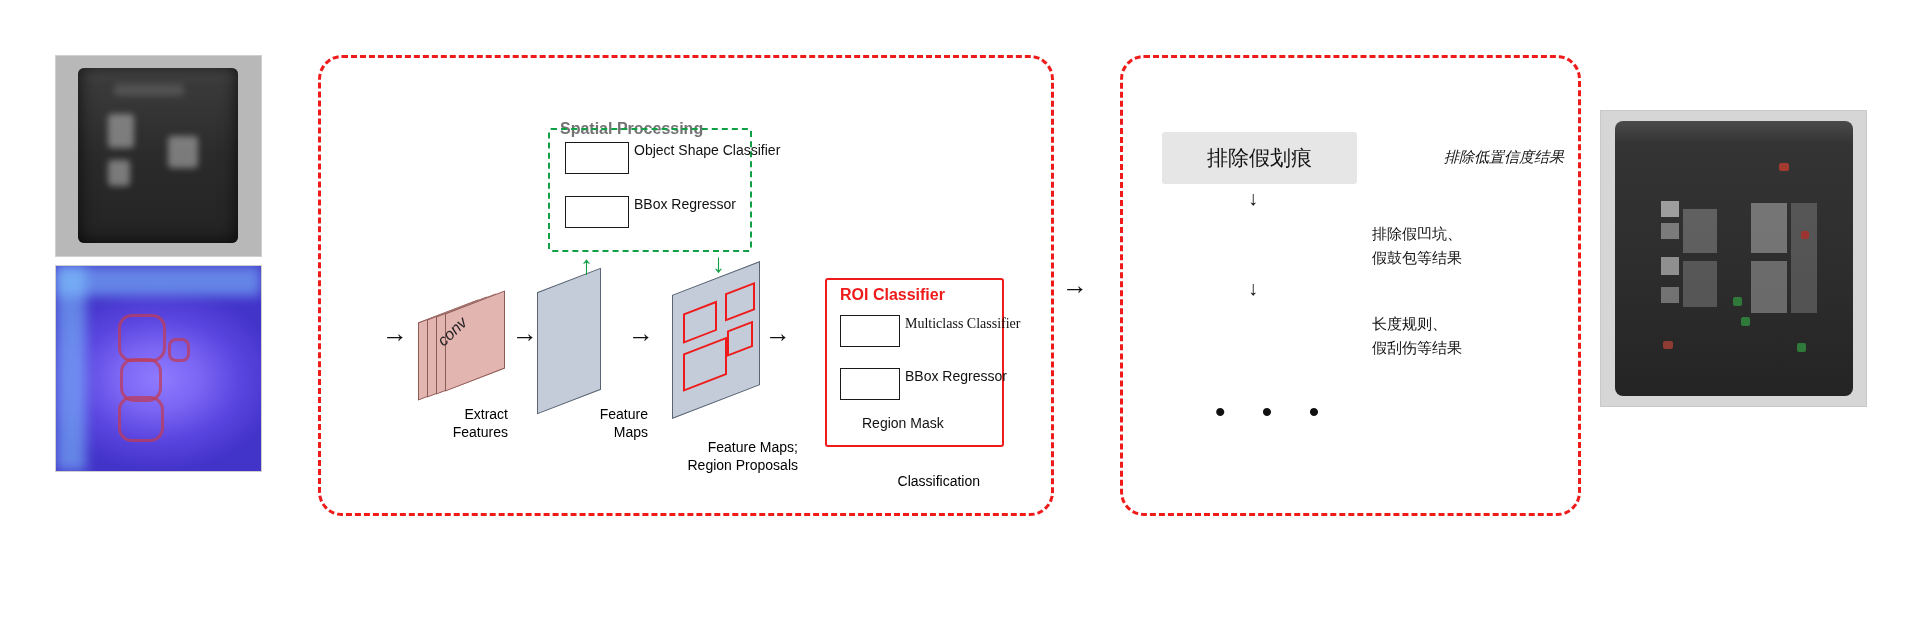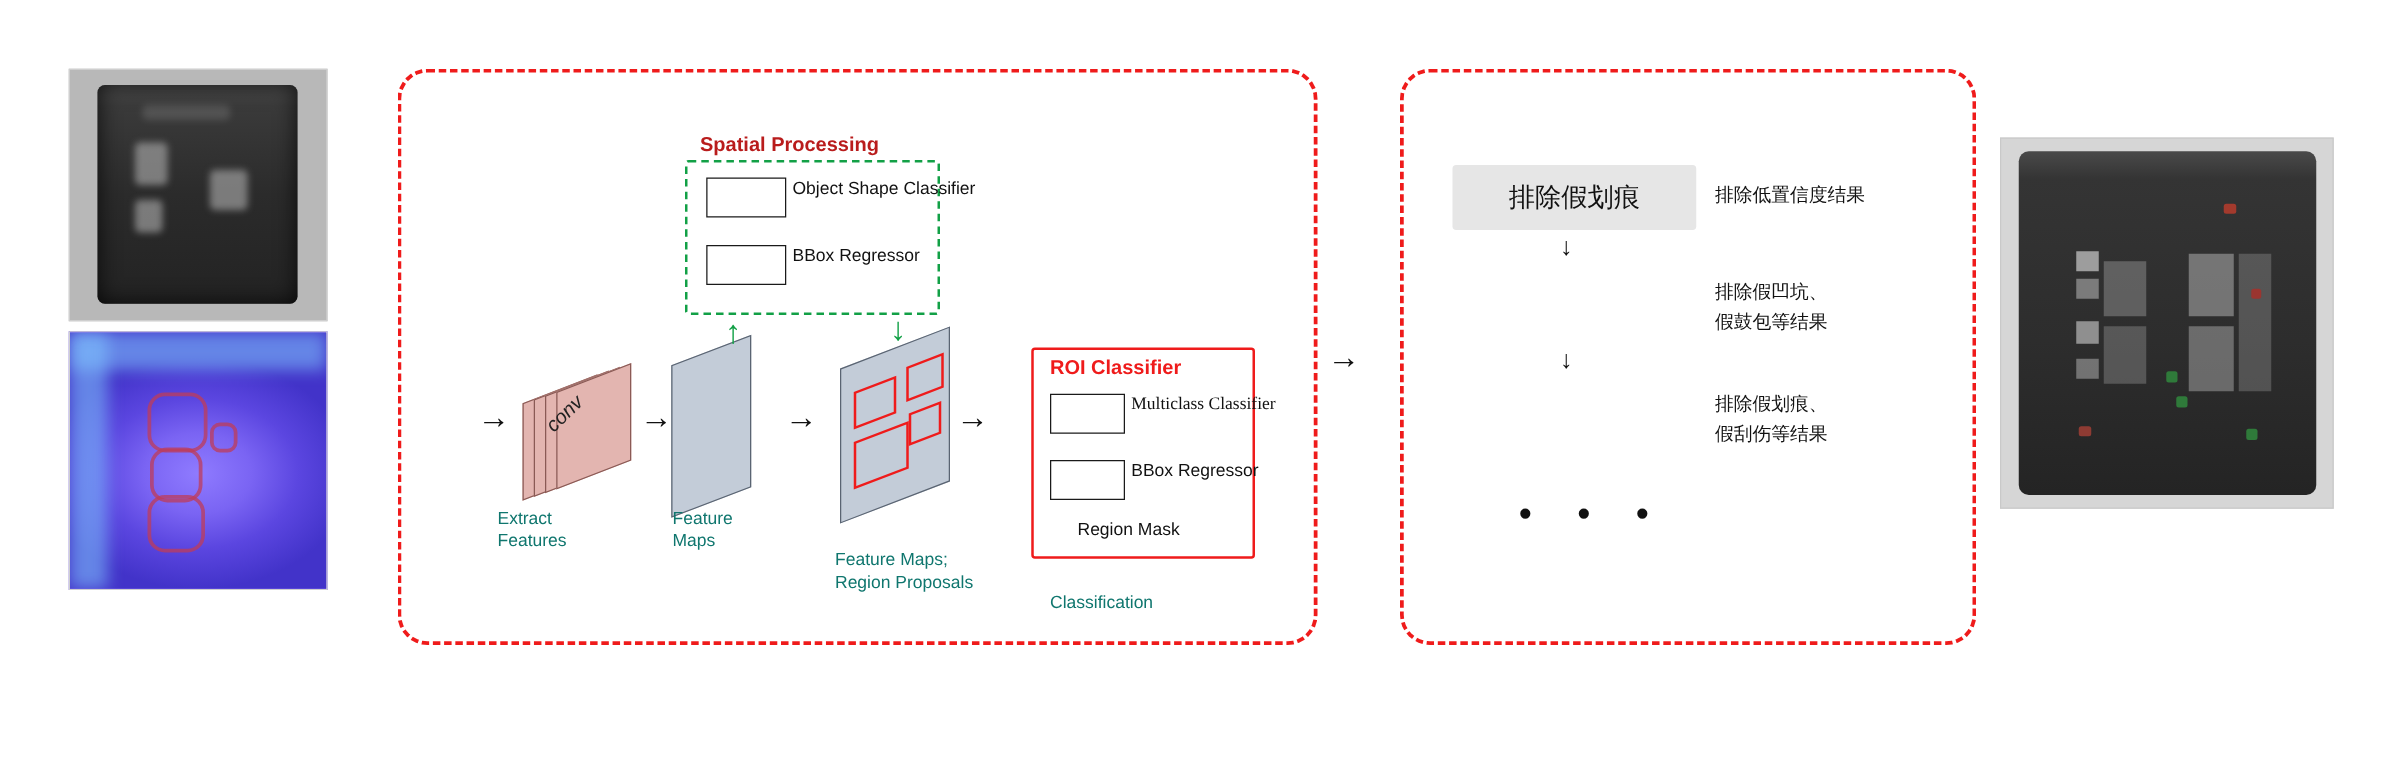--- a/index.html
+++ b/index.html
@@ -88,21 +88,21 @@
     border-radius: 3px;
   }
   #roi-box { left: 825px; top: 278px; width: 175px; height: 165px; }
 
   .sec-title {
     position: absolute;
     font-size: 16px;
     font-weight: bold;
     white-space: nowrap;
   }
-  #spatial-title { left: 560px; top: 108px; color: #b91c1c; }
+  #spatial-title { left: 560px; top: 120px; color: #737373; }
   #roi-title { left: 840px; top: 286px; color: #ef1b1b; }
 
   .white-box {
     position: absolute;
     background: #ffffff;
     border: 1px solid #1a1a1a;
   }
   .unit-label {
     position: absolute;
     font-size: 14px;
@@ -150,22 +150,22 @@
   }
   .arrow-grn {
     position: absolute;
     color: #12a046;
     font-size: 26px;
     line-height: 1;
   }
   .cap {
     position: absolute;
     font-size: 14px;
-    color: #0f766e;
-    text-align: left;
+    color: #000000;
+    text-align: right;
     line-height: 18px;
     white-space: pre-line;
   }
 
   
   #mid-arrow {
     position: absolute;
     left: 1062px; top: 270px;
     font-size: 26px;
     color: #111;
@@ -187,21 +187,21 @@
   #rule1 { left: 1162px; top: 132px; }
   #rule2 { left: 1162px; top: 222px; }
   #rule3 { left: 1162px; top: 312px; }
   .rule-desc {
     position: absolute;
     font-size: 15px;
     color: #111;
     line-height: 24px;
     white-space: pre-line;
   }
-  #desc1 { left: 1372px; top: 145px; }
+  #desc1 { left: 1444px; top: 145px; font-style: italic; }
   #desc2 { left: 1372px; top: 222px; }
   #desc3 { left: 1372px; top: 312px; }
   .down-arrow {
     position: absolute;
     left: 1248px;
     font-size: 20px;
     color: #111;
     line-height: 1;
   }
   #da1 { top: 188px; }
@@ -337,21 +337,21 @@
   <div class="dashed-box" id="stage2-box"></div>
 
   <div class="rule-box" id="rule1">排除假划痕</div>
   <div class="rule-desc" id="desc1">排除低置信度结果</div>
   <div class="down-arrow" id="da1">↓</div>
 
   <div class="rule-desc" id="desc2">排除假凹坑、
 假鼓包等结果</div>
   <div class="down-arrow" id="da2">↓</div>
 
-  <div class="rule-desc" id="desc3">排除假划痕、
+  <div class="rule-desc" id="desc3">长度规则、
 假刮伤等结果</div>
 
   <div class="dots">• • •</div>
 
   <div id="right-img">
     <div class="dark-part"></div>
     <div class="mos" style="left:60px;top:90px;width:18px;height:16px;opacity:.8;"></div>
     <div class="mos" style="left:60px;top:112px;width:18px;height:16px;opacity:.55;"></div>
     <div class="mos" style="left:60px;top:146px;width:18px;height:18px;opacity:.7;"></div>
     <div class="mos" style="left:60px;top:176px;width:18px;height:16px;opacity:.5;"></div>

